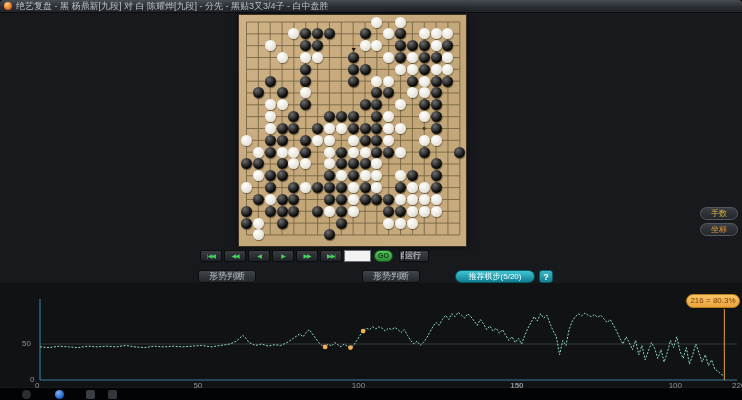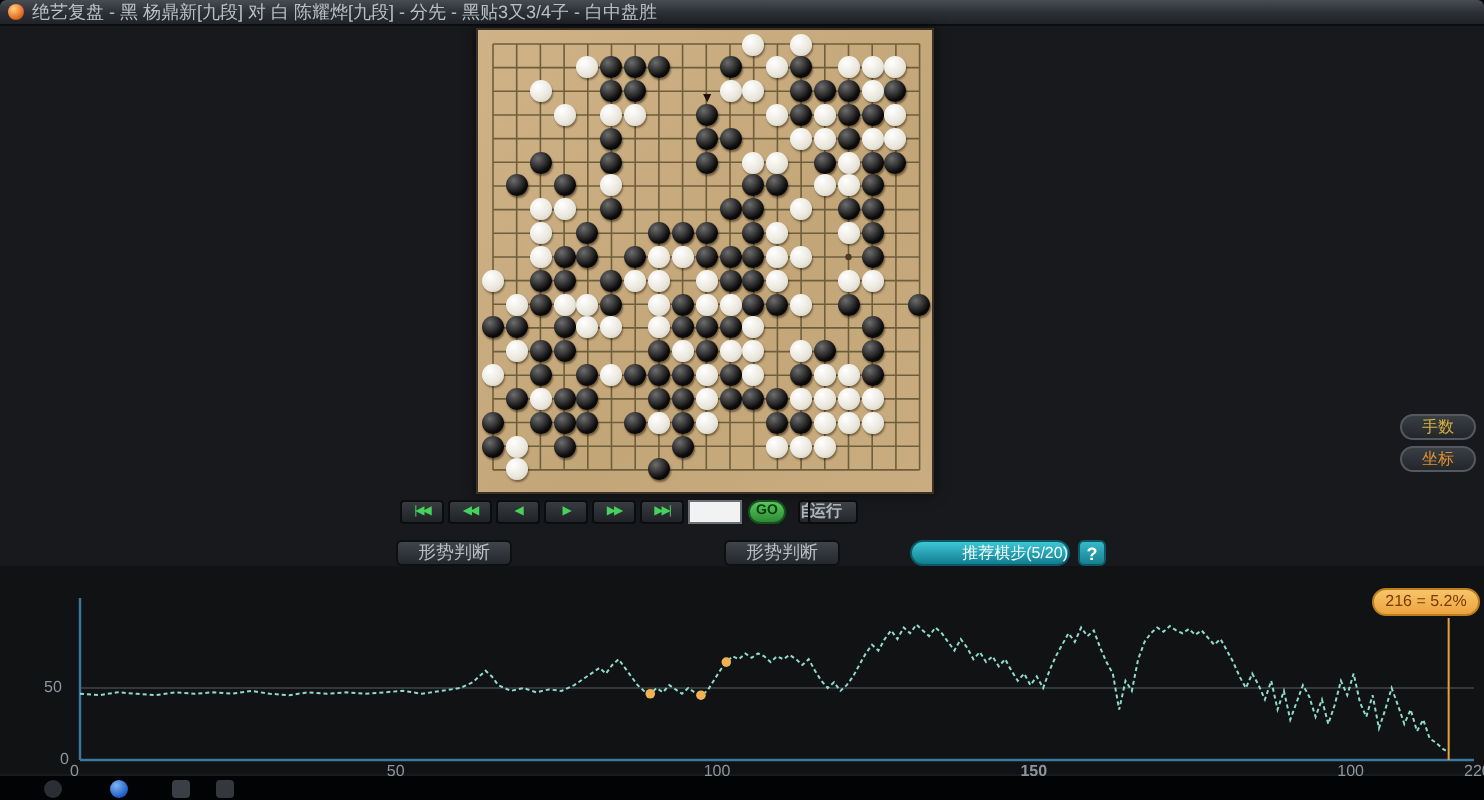--- a/index.html
+++ b/index.html
@@ -64,21 +64,21 @@
   .tool-pill {
     position:absolute; top:270px; height:13px; border-radius:3px;
     background:linear-gradient(#40454b,#24272b); border:1px solid #0e0f11;
     color:#b7bdc4; font-size:9px; line-height:11px; text-align:center; cursor:pointer;
   }
   #trial-play-button { left:198px; width:58px; }
   #judge-button { left:362px; width:58px; }
   #suggest-button {
     position:absolute; left:455px; top:270px; width:80px; height:13px; border-radius:7px;
     background:linear-gradient(#3fc6d6,#107e90); border:1px solid #0a5a66;
-    color:#f2feff; font-size:8px; line-height:11px; text-align:right; cursor:pointer;
+    color:#f2feff; font-size:8px; line-height:11px; text-align:center; cursor:pointer;
   }
   #help-button {
     position:absolute; left:539px; top:270px; width:14px; height:13px; border-radius:3px;
     background:linear-gradient(#38b9c9,#17808f); border:1px solid #0a5a66;
     color:#fff; font-weight:bold; font-size:9px; line-height:12px; text-align:center; cursor:pointer;
   }
   
   #black-legend-stone { position:absolute; left:17px; top:286px; width:13px; height:13px;
     border-radius:50%; background:radial-gradient(circle at 35% 30%, #4c4c4c, #000 70%); }
   #black-radio { position:absolute; left:34px; top:288px; width:11px; height:11px;
@@ -390,21 +390,21 @@
         <div class="tick-label" style="left: 35px; top: 98px;">0</div>
         <div class="tick-label" style="left: 193.409px; top: 98px;">50</div>
         <div class="tick-label" style="left: 351.818px; top: 98px;">100</div>
         <div class="tick-label" style="left: 510.227px; top: 98px; font-weight: bold;">150</div>
         <div class="tick-label" style="left: 668.636px; top: 98px;">100</div>
         <div class="tick-label" style="left: 732px; top: 98px;">220</div>
         <div class="tick-label" style="left: 30px; top: 92px;">0</div>
         <div class="tick-label" style="left: 22px; top: 56px;">50</div>
       </div>
   </div>
-  <div id="winrate-tooltip">216 = 5.2%</div>
+  <div id="winrate-tooltip">216 = 80.3%</div>
 
   <div id="taskbar">
     <div id="tb-icon-1" class="tb-icon"></div>
     <div id="start-orb" class="tb-icon"></div>
     <div id="tb-icon-2" class="tb-icon"></div>
     <div id="tb-icon-3" class="tb-icon"></div>
   </div>
 <div class="pb-btn" style="left: 200px;">|◀◀</div>
     <div class="pb-btn" style="left: 224px;">◀◀</div>
     <div class="pb-btn" style="left: 248px;">◀</div>

